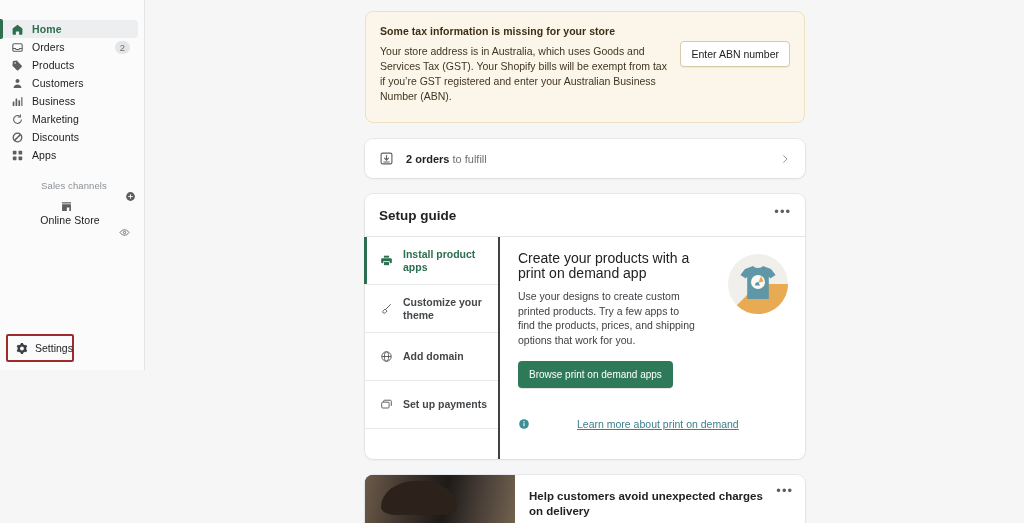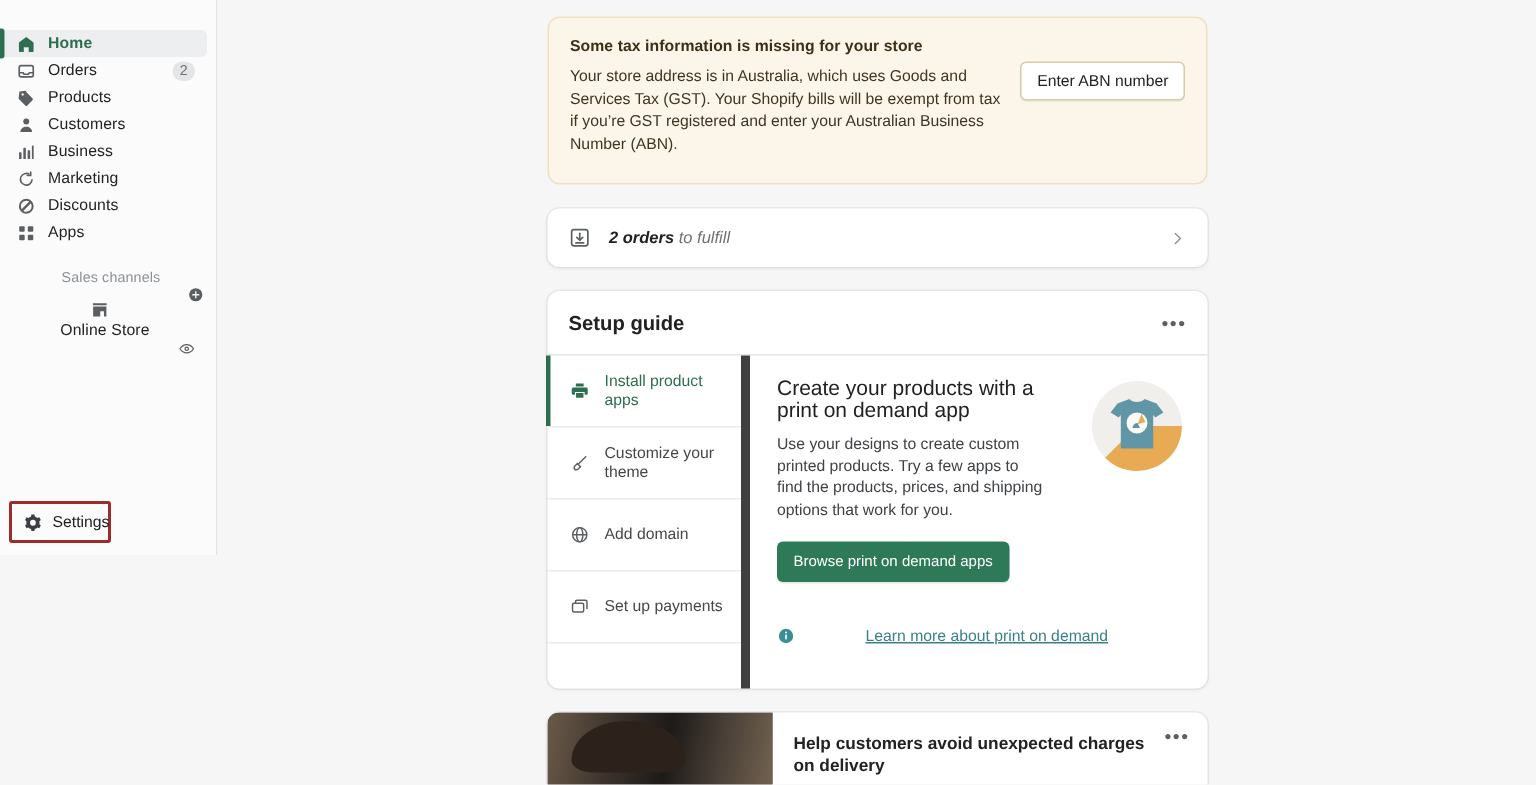--- a/index.html
+++ b/index.html
@@ -127,40 +127,40 @@
     cursor: pointer;
     font-family: inherit;
     box-shadow: 0 1px 0 rgba(0,0,0,.05);
   }
 
   
   .orders-card {
     display: flex; align-items: center;
     padding: 12px 14px;
     cursor: pointer;
-    font-style: italic;
   }
   .orders-card .ico { color:#5c5f62; display:flex; margin-right: 12px; }
   .orders-card .txt { font-size: 11px; color: #6d7175; }
   .orders-card .txt b { color:#202223; font-weight:700; }
   .orders-card .chev { margin-left:auto; color:#8c9196; display:flex; }
 
   
   .sg-head {
-    display:flex; align-items:center;
+    display:flex; align-items:flex-start;
     padding: 14px 14px 13px 14px;
     border-bottom: 1px solid #e3e5e7;
   }
   .sg-head h2 { font-size: 13.5px; font-weight: 600; color: #202223; }
   .dots { margin-left:auto; color:#5c5f62; font-size: 13px; letter-spacing:1px; line-height:8px; cursor:pointer; }
 
   .sg-body { display:flex; }
   .sg-tasks {
     width: 135px; flex: 0 0 135px;
-    border-right: 6px solid #404040;
+    border-right: 2px solid #404040;
+    font-weight: bold;
   }
   .task {
     display:flex; align-items:center;
     padding: 0 10px 0 14px;
     min-height: 48px;
     border-bottom: 1px solid #e9eaeb;
     cursor: pointer;
     position: relative;
   }
   .task:last-child { border-bottom: none; }

